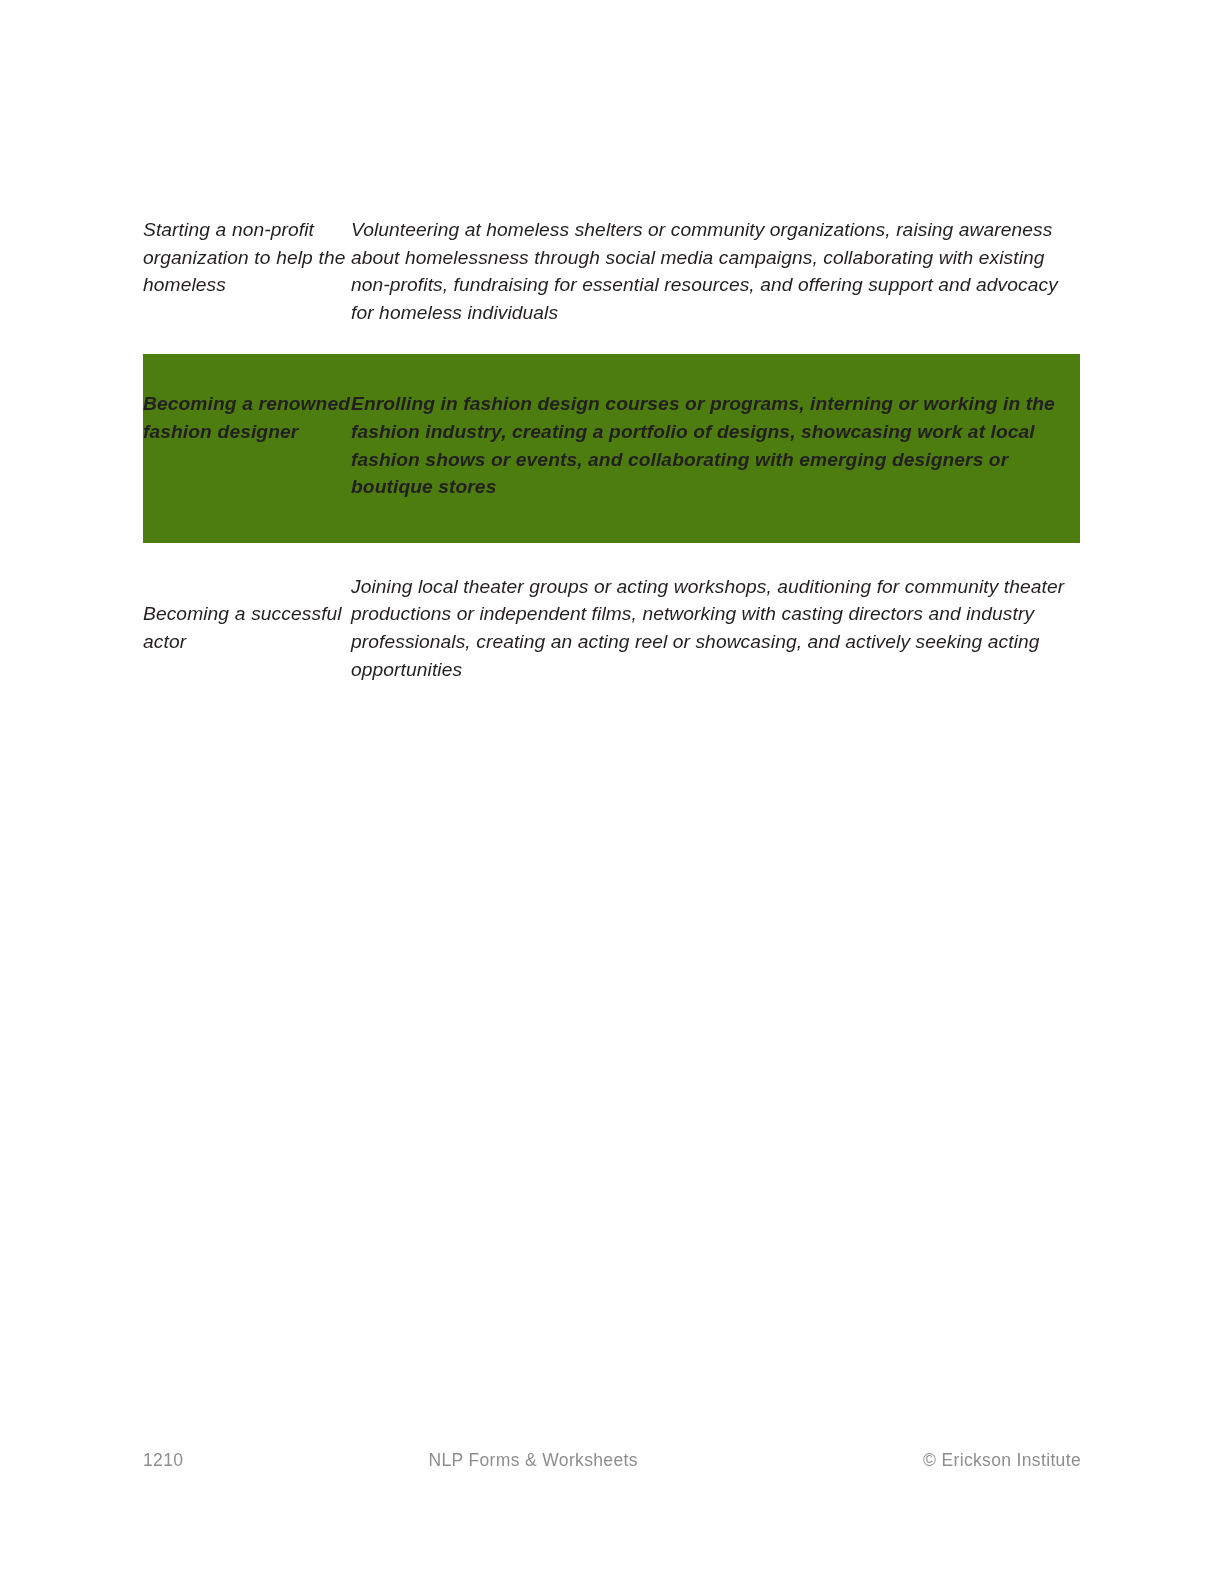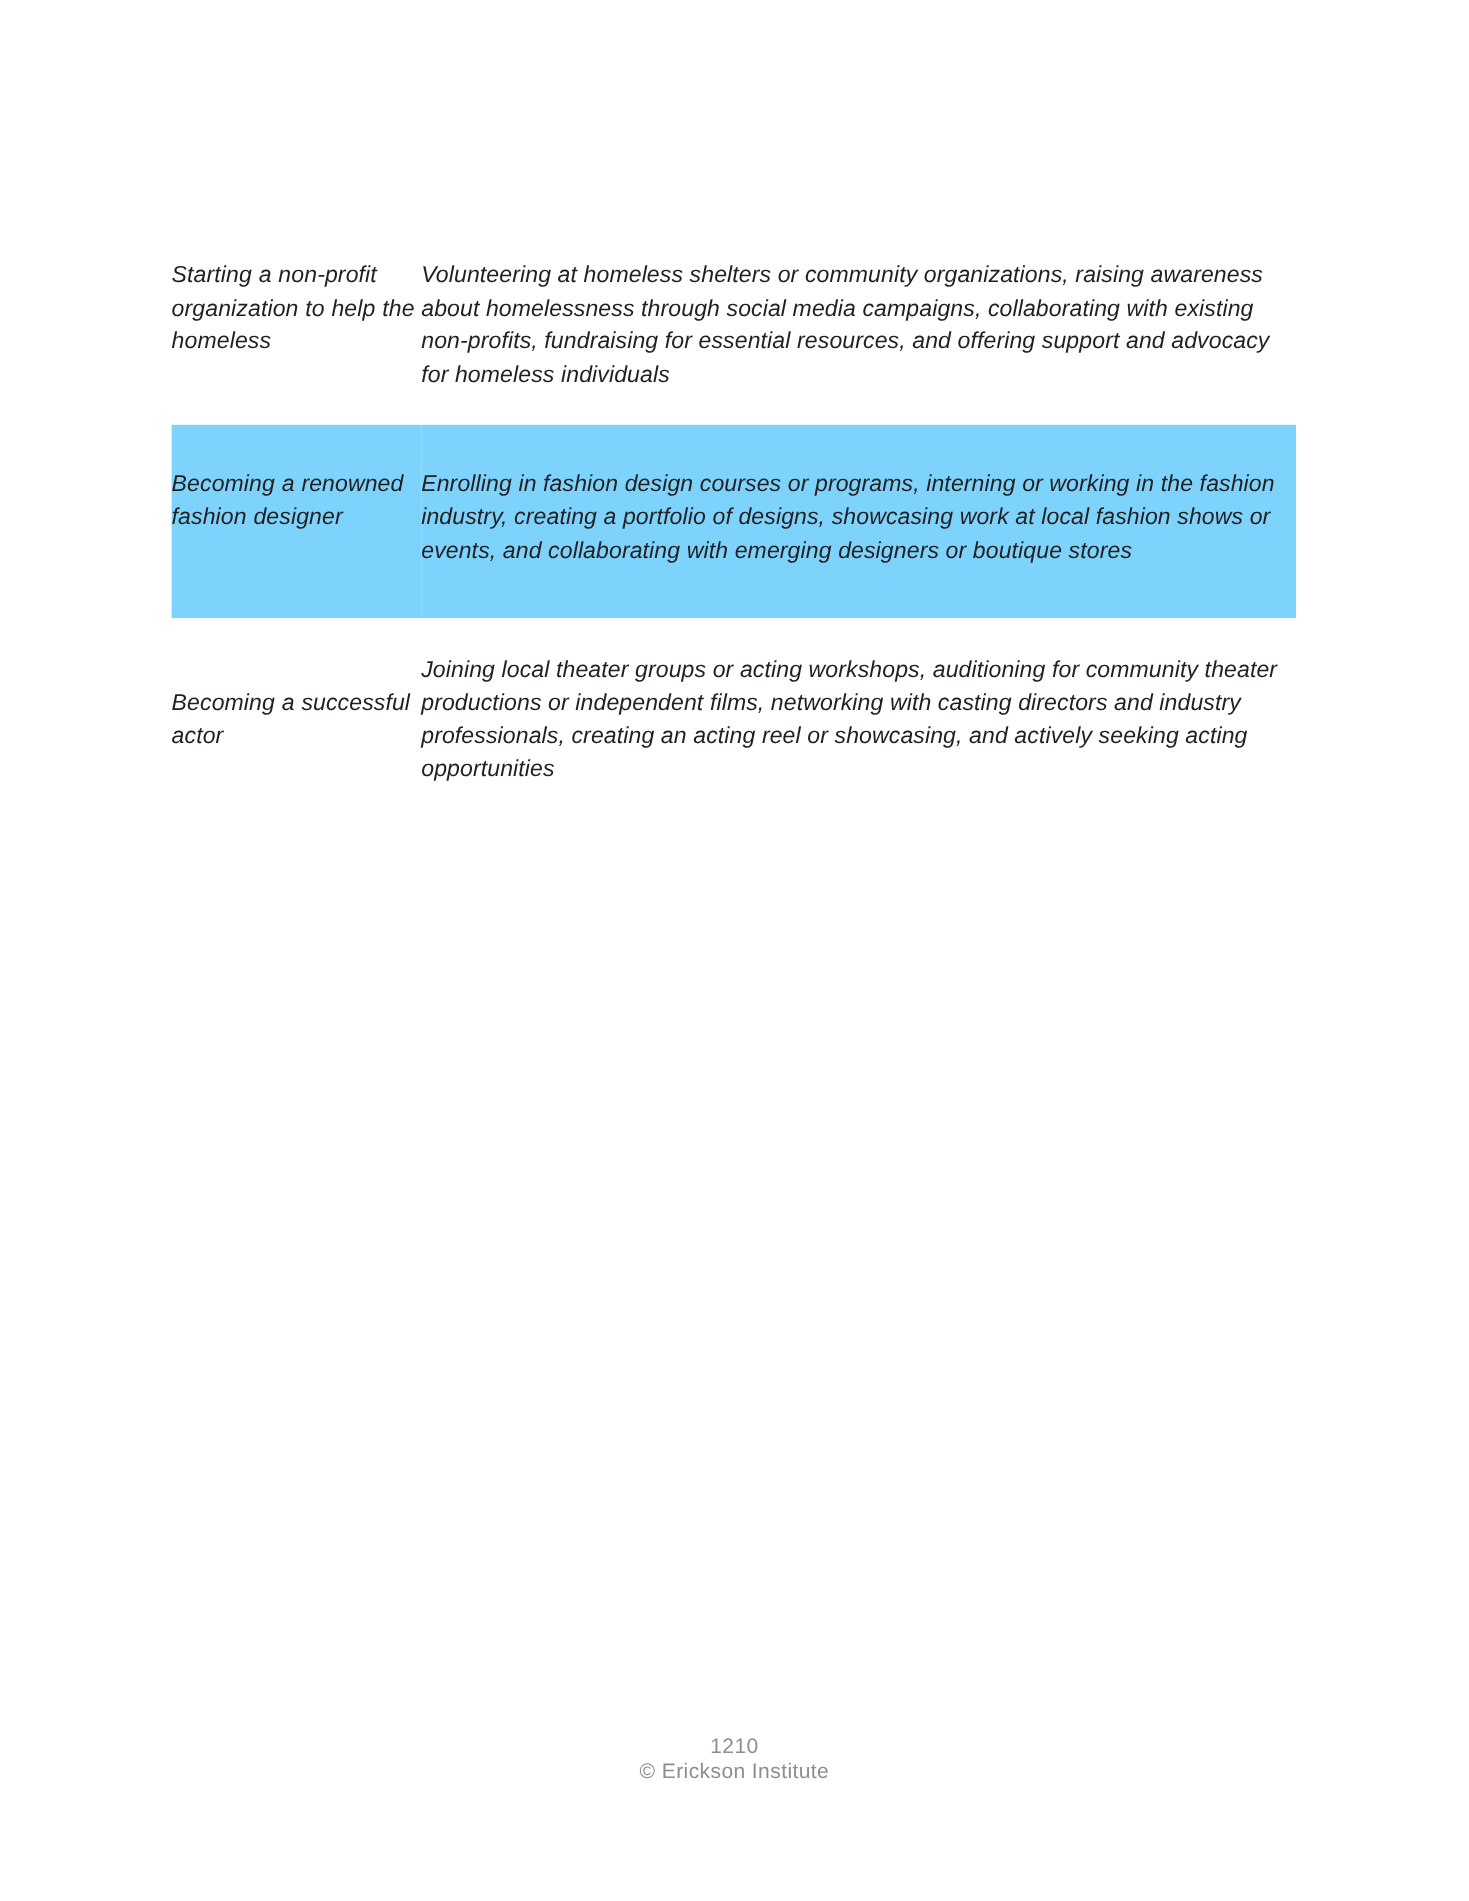--- a/index.html
+++ b/index.html
@@ -34,21 +34,22 @@
     table-layout: fixed;
   }
 
   .goal-row > .cell {
     vertical-align: top;
     padding: 0;
     border: none;
   }
 
   .goal-row.shaded {
-    background: #7dd3fc;
+    background: #4d7c0f;
+    font-weight: bold;
   }
 
   .cell-goal {
     width: 208px;
     padding: 0 16px 0 24px;
     box-sizing: border-box;
   }
 
   .cell-steps {
     padding: 0 30px 0 0;
@@ -83,21 +84,20 @@
     left: 143px;
     right: 143px;
     top: 1433px;
     height: 30px;
     display: flex;
     align-items: center;
     justify-content: space-between;
     font-size: 17.5px;
     color: #8e8e8e;
     letter-spacing: 0.35px;
-    flex-direction: column;
   }
 
   .footer-page-number {
     flex: 0 0 auto;
     text-align: left;
   }
 
   .footer-title {
     flex: 1 1 auto;
     text-align: center;
@@ -143,16 +143,17 @@
         <td class="cell cell-steps">
           <p class="steps-text">Joining local theater groups or acting workshops, auditioning for community theater productions or independent films, networking with casting directors and industry professionals, creating an acting reel or showcasing, and actively seeking acting opportunities</p>
         </td>
       </tr>
 
     </tbody>
   </table>
 
   <div class="page-footer">
     <span class="footer-page-number">1210</span>
+    <span class="footer-title">NLP Forms &amp; Worksheets</span>
     <span class="footer-copyright">© Erickson Institute</span>
   </div>
 
 </div>
 
 </body></html>

